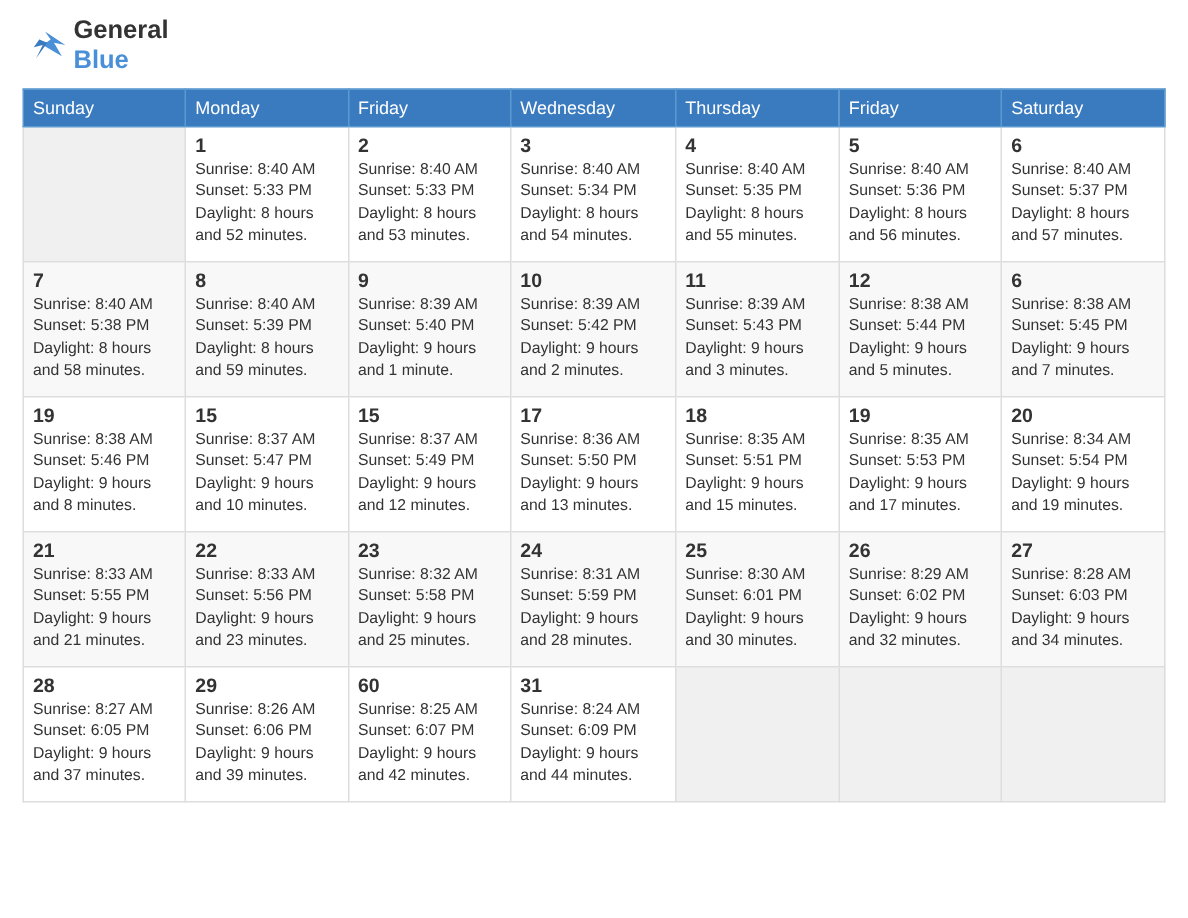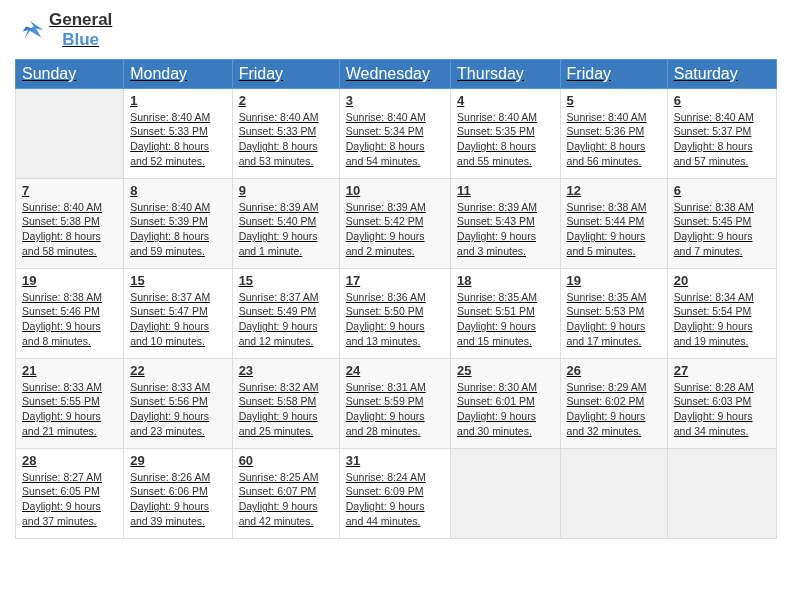--- a/index.html
+++ b/index.html
@@ -9,21 +9,20 @@
       font-family: Arial, sans-serif;
       background: #fff;
       overflow: hidden;
     }
     .page {
       width: 792px;
       height: 528px;
       padding: 10px 15px;
       display: flex;
       flex-direction: column;
-      text-decoration: underline;
     }
     .header {
       display: flex;
       justify-content: space-between;
       align-items: flex-start;
       margin-bottom: 8px;
     }
     .logo {
       display: flex;
       align-items: center;
@@ -50,21 +49,21 @@
       width: 100%;
       border-collapse: collapse;
       flex: 1;
       font-size: 11px;
     }
     .calendar-table th {
       background-color: #3a7abf;
       color: white;
       text-align: left;
       padding: 5px 6px;
-      font-size: 16px;
+      font-size: 12px;
       font-weight: normal;
       border: 1px solid #5a9ad0;
     }
     .calendar-table td {
       vertical-align: top;
       padding: 4px 6px;
       border: 1px solid #ddd;
       width: 113px;
       height: 90px;
       background: #fff;
@@ -93,21 +92,21 @@
 
 <div class="page">
   <div class="header">
     <div class="logo">
       <svg class="logo-bird" viewBox="0 0 40 40">
         <polygon points="20,8 38,20 28,18 35,30 18,20 25,15" fill="#4a90d9"></polygon>
         <polygon points="20,8 10,22 18,20 12,32 22,18 15,15" fill="#3a7abf"></polygon>
       </svg>
       <div>
         <div style="font-size:17px;font-weight:bold;color:#333;line-height:1.2;">General</div>
-        <div style="font-size:17px;font-weight:bold;color:#4a90d9;line-height:1.2;text-align:center;">Blue</div>
+        <div style="font-size:17px;font-weight:bold;color:#4a90d9;line-height:1.2;">Blue</div>
       </div>
     </div>
     <div class="title-area">
       <div class="month-title"></div>
       <div class="location"></div>
     </div>
   </div>
 
   <table class="calendar-table">
     <thead>

